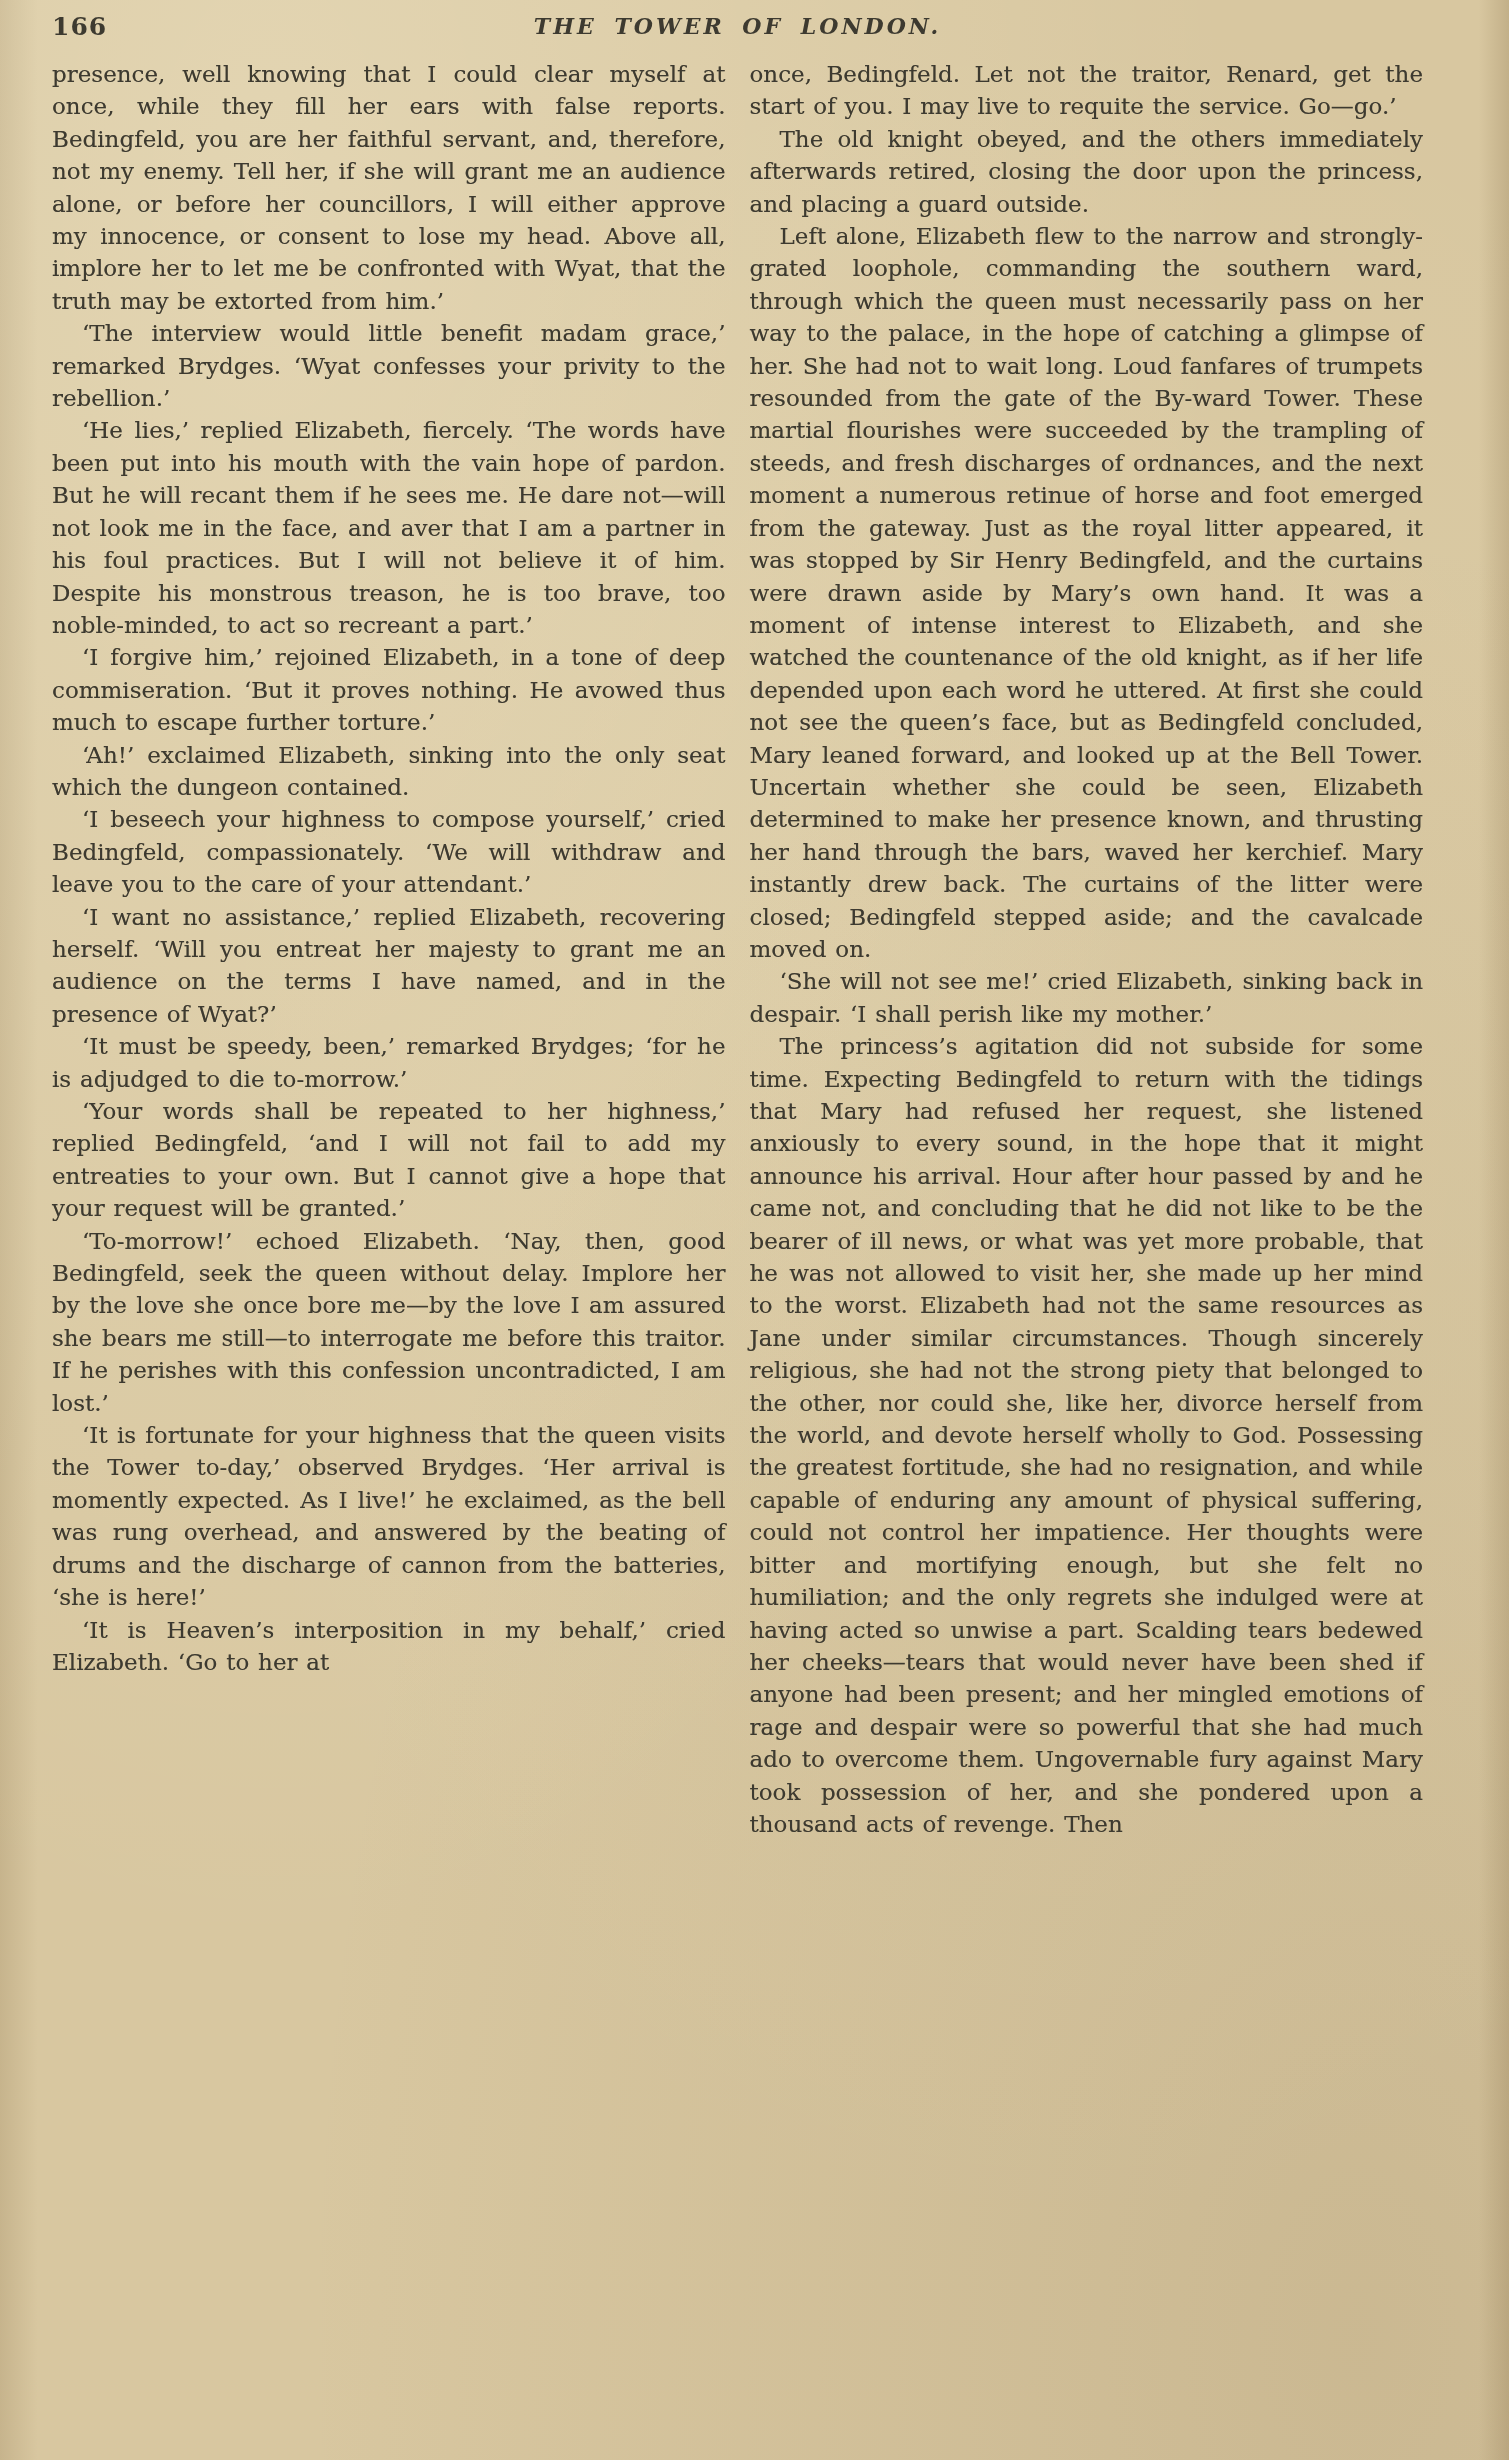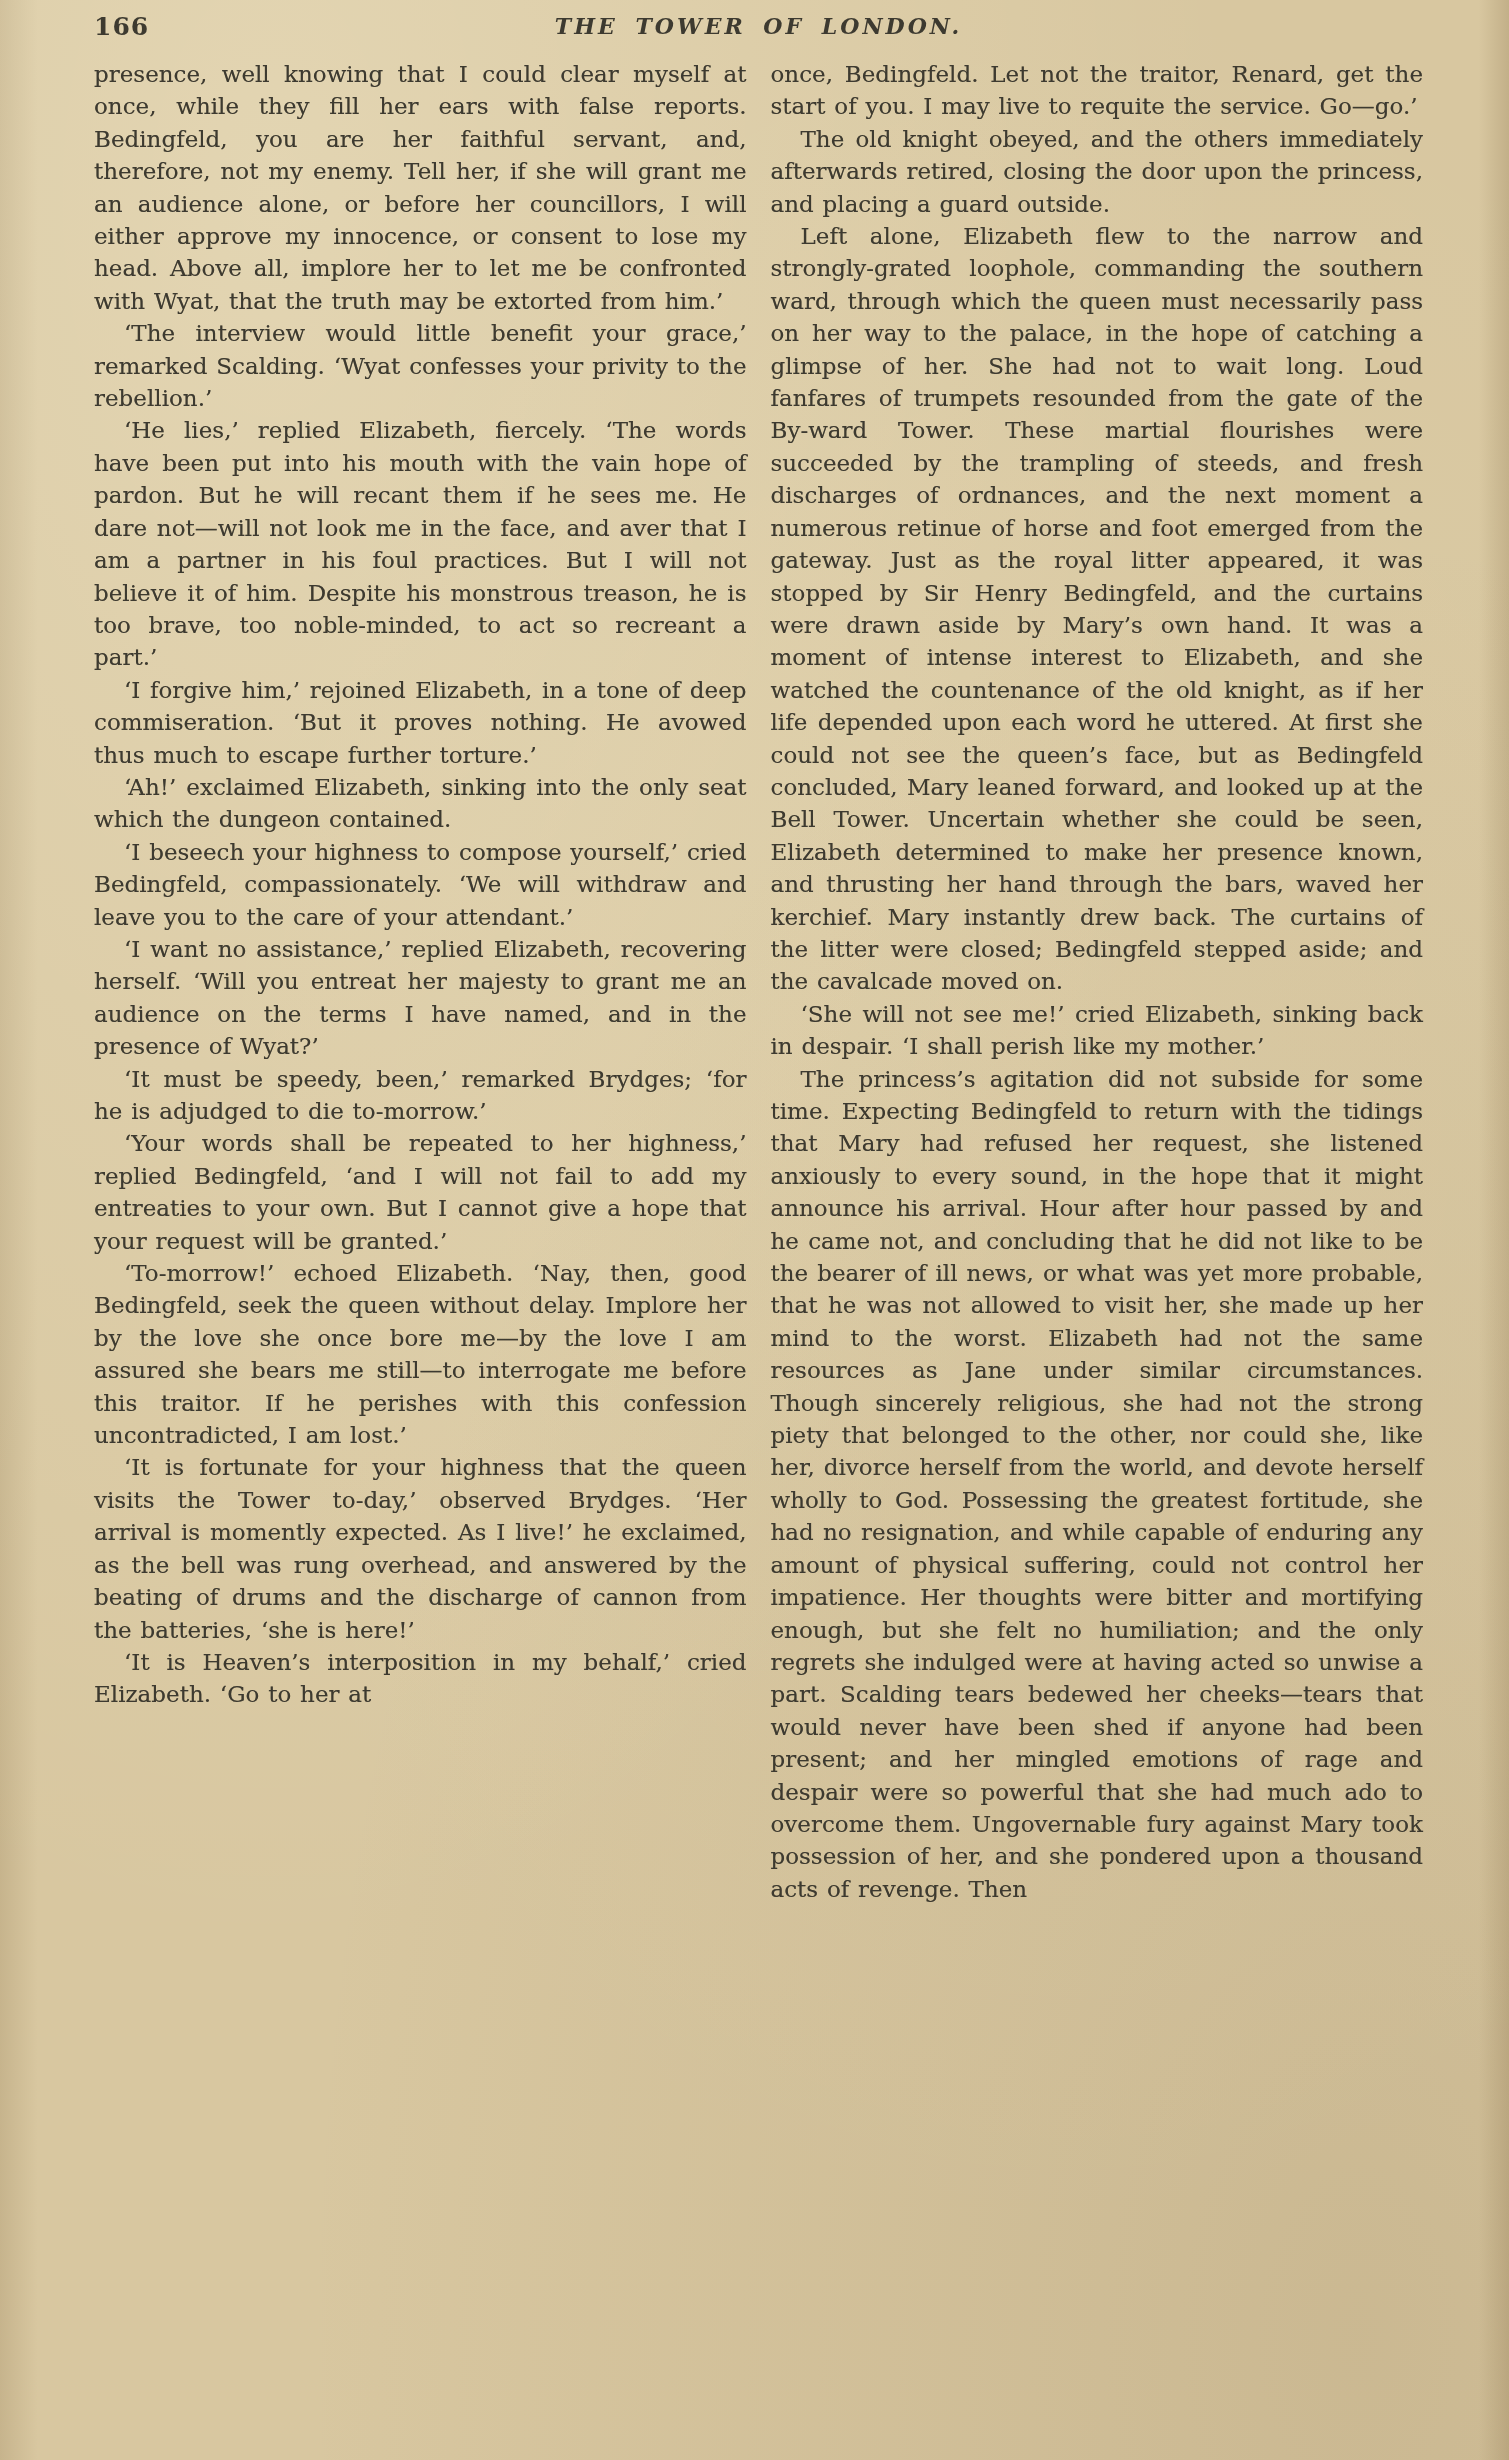--- a/index.html
+++ b/index.html
@@ -23,21 +23,21 @@
       radial-gradient(ellipse at 18% 8%,  rgba(255, 249, 225, 0.28), transparent 55%),
       radial-gradient(ellipse at 70% 45%, rgba(255, 246, 215, 0.10), transparent 60%),
       radial-gradient(ellipse at 90% 95%, rgba(122, 96, 58, 0.14), transparent 55%),
       linear-gradient(to right, rgba(118, 92, 52, 0.18), rgba(118, 92, 52, 0) 2.5%),
       linear-gradient(to left,  rgba(118, 92, 52, 0.22), rgba(118, 92, 52, 0) 2%);
   }
 
   .page {
     position: relative;
     height: 100%;
-    padding: 12px 86px 28px 94px;
+    padding: 12px 86px 28px 52px;
   }
 
   .page-header {
     position: relative;
     height: 46px;
     font-weight: bold;
   }
   .page-number {
     position: absolute;
     left: 0;
@@ -82,21 +82,21 @@
 <div class="page">
 
   <header class="page-header">
     <span class="page-number">166</span>
     <span class="page-title">THE TOWER OF LONDON.</span>
   </header>
 
   <main class="columns">
     <div class="column" id="col-left">
         <p class="para no-indent">presence, well knowing that I could clear myself at once, while they fill her ears with false reports. Bedingfeld, you are her faithful servant, and, therefore, not my enemy. Tell her, if she will grant me an audience alone, or before her councillors, I will either approve my innocence, or consent to lose my head. Above all, implore her to let me be confronted with Wyat, that the truth may be extorted from him.’</p>
-        <p class="para">‘The interview would little benefit your grace,’ remarked Scalding. ‘Wyat confesses your privity to the rebellion.’</p>
+        <p class="para">‘The interview would little benefit madam grace,’ remarked Brydges. ‘Wyat confesses your privity to the rebellion.’</p>
         <p class="para">‘He lies,’ replied Elizabeth, fiercely. ‘The words have been put into his mouth with the vain hope of pardon. But he will recant them if he sees me. He dare not—will not look me in the face, and aver that I am a partner in his foul practices. But I will not believe it of him. Despite his monstrous treason, he is too brave, too noble-minded, to act so recreant a part.’</p>
         <p class="para">‘I forgive him,’ rejoined Elizabeth, in a tone of deep commiseration. ‘But it proves nothing. He avowed thus much to escape further torture.’</p>
         <p class="para">‘Ah!’ exclaimed Elizabeth, sinking into the only seat which the dungeon contained.</p>
         <p class="para">‘I beseech your highness to compose yourself,’ cried Bedingfeld, compassionately. ‘We will withdraw and leave you to the care of your attendant.’</p>
         <p class="para">‘I want no assistance,’ replied Elizabeth, recovering herself. ‘Will you entreat her majesty to grant me an audience on the terms I have named, and in the presence of Wyat?’</p>
         <p class="para">‘It must be speedy, been,’ remarked Brydges; ‘for he is adjudged to die to-morrow.’</p>
         <p class="para">‘Your words shall be repeated to her highness,’ replied Bedingfeld, ‘and I will not fail to add my entreaties to your own. But I cannot give a hope that your request will be granted.’</p>
         <p class="para">‘To-morrow!’ echoed Elizabeth. ‘Nay, then, good Bedingfeld, seek the queen without delay. Implore her by the love she once bore me—by the love I am assured she bears me still—to interrogate me before this traitor. If he perishes with this confession uncontradicted, I am lost.’</p>
         <p class="para">‘It is fortunate for your highness that the queen visits the Tower to-day,’ observed Brydges. ‘Her arrival is momently expected. As I live!’ he exclaimed, as the bell was rung overhead, and answered by the beating of drums and the discharge of cannon from the batteries, ‘she is here!’</p>
         <p class="para">‘It is Heaven’s interposition in my behalf,’ cried Elizabeth. ‘Go to her at</p>

